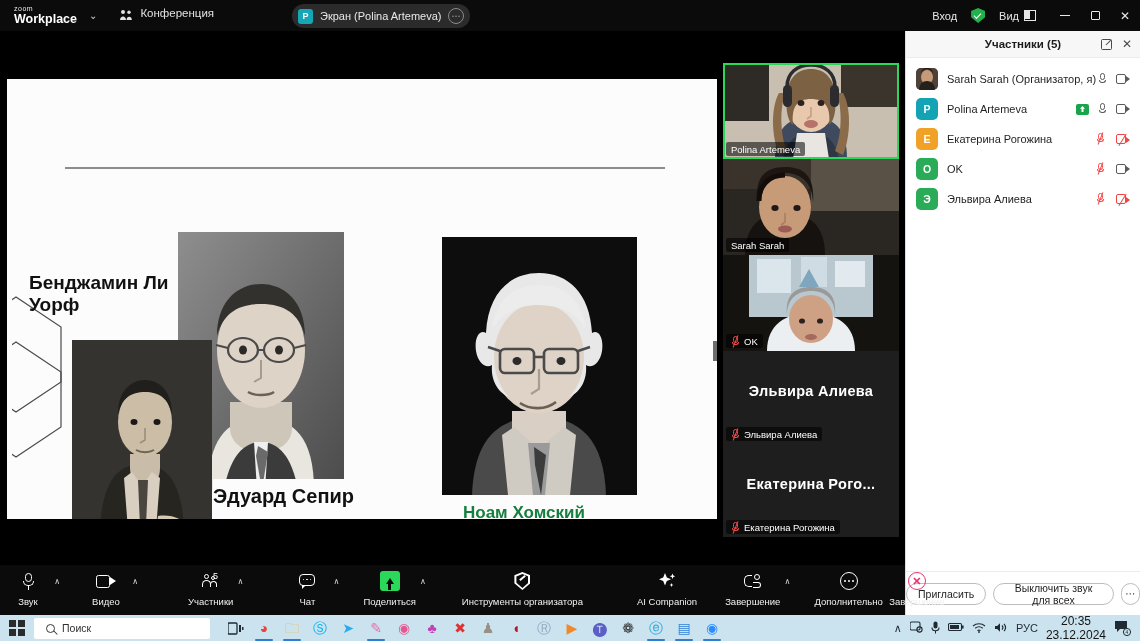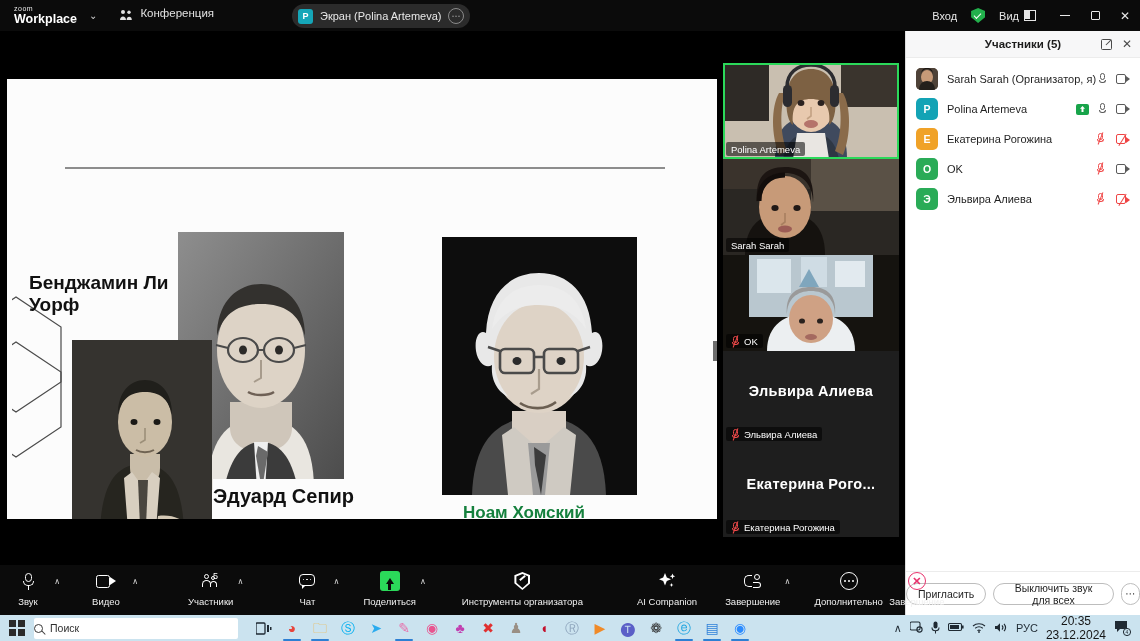--- a/index.html
+++ b/index.html
@@ -209,22 +209,22 @@
   .tbtn.end .cap { color:#f0f0f0; }
   .tbtn.end { margin-left:auto; margin-right:16px; }
 
   
   .taskbar { position:absolute; left:0; top:615px; width:1140px; height:26px;
     background:#cbe3ef; display:flex; align-items:center; }
   .winlogo { width:34px; display:flex; align-items:center; justify-content:center; }
   .winlogo i { display:grid; grid-template-columns:7px 7px; grid-template-rows:7px 7px;
     gap:1.5px; }
   .winlogo i b { background:#2a2a2a; display:block; }
-  .searchbox { width:204px; height:21px; background:#fff; border-radius:2px;
-    display:flex; align-items:center; padding:0 0; gap:7px; }
+  .searchbox { width:176px; height:21px; background:#fff; border-radius:2px;
+    display:flex; align-items:center; padding:0 12px; gap:7px; }
   .searchbox .mag { width:9px; height:9px; border:1.3px solid #3a3a3a; border-radius:50%;
     position:relative; flex:none; }
   .searchbox .mag:after { content:""; position:absolute; right:-3.5px; bottom:-2px;
     width:4.5px; height:1.3px; background:#3a3a3a; transform:rotate(45deg); }
   .searchbox span { font-size:10.5px; color:#303030; }
   .tbicons { display:flex; align-items:center; margin-left:12px; gap:0; }
   .tbi { width:28px; height:26px; display:flex; align-items:center; justify-content:center;
     position:relative; }
   .tbi .gl { font-size:14px; line-height:1; }
   .tbi.act:after { content:""; position:absolute; bottom:0; left:5px; width:18px; height:2.5px;

